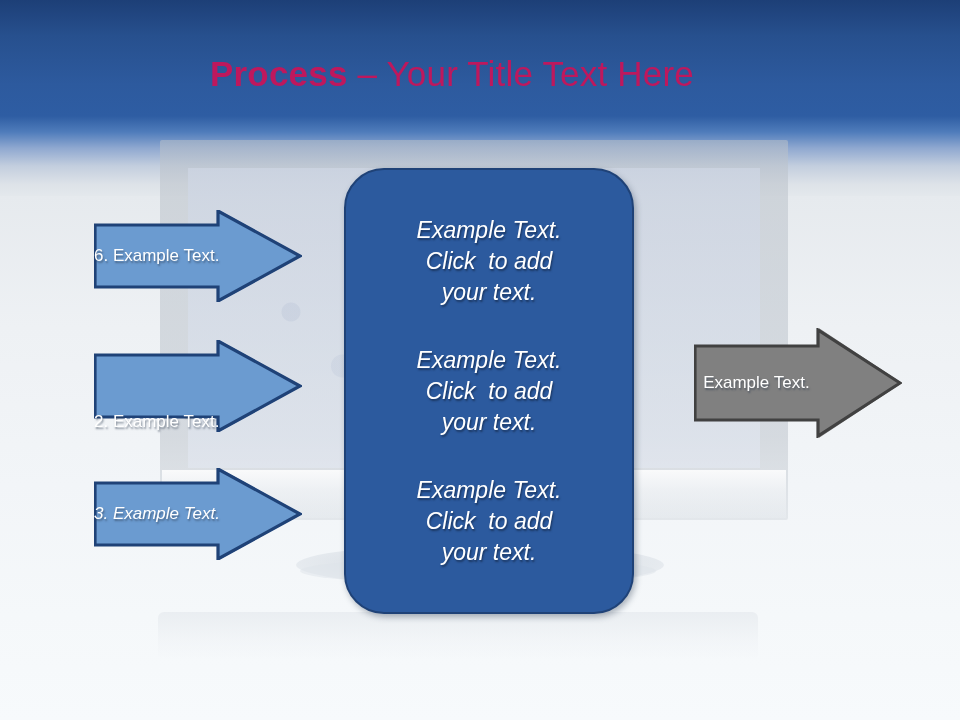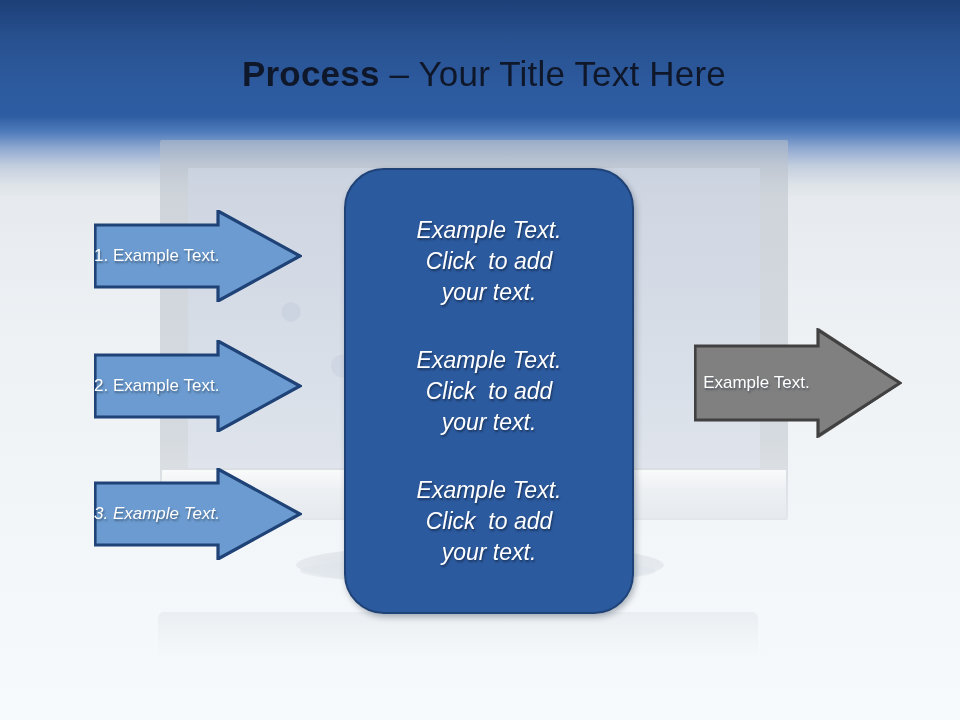--- a/index.html
+++ b/index.html
@@ -126,26 +126,25 @@
         rgba(240,243,246,0.6) 60%,
         rgba(246,249,251,0.2) 100%);
   }
 
   
   .title {
     position: absolute;
     left: 0; top: 52px;
     width: 904px;
     text-align: center;
-    color: #0f172a;
+    color: #be185d;
     font-size: 35px;
     line-height: 44px;
     letter-spacing: 0.2px;
     white-space: nowrap;
-    padding-left: 32px;
   }
   .title .strong { font-weight: bold; }
   .title .light  { font-weight: normal; }
 
   
   .arrow {
     position: absolute;
     display: flex;
     align-items: center;
   }
@@ -172,21 +171,21 @@
   }
 
   .arrow-blue .arrow-shape {
     background: #6b9bd0;
   }
   .arrow-gray .arrow-shape {
     background: #808080;
   }
 
   .arrow-1 { left: 94px;  top: 210px; width: 208px; height: 92px; }
-  .arrow-2 { left: 94px;  top: 340px; width: 208px; height: 92px; }
+  .arrow-2 { left: 94px;  top: 340px; width: 208px; height: 92px; align-items: flex-end; }
   .arrow-3 { left: 94px;  top: 468px; width: 208px; height: 92px; font-style: italic; }
   .arrow-out { left: 694px; top: 328px; width: 208px; height: 110px; }
   .arrow-out .arrow-label { font-size: 17px; }
 
   
   .center-panel {
     position: absolute;
     left: 344px; top: 168px;
     width: 290px; height: 446px;
     background: #2c5a9e;
@@ -227,21 +226,21 @@
 
   <div class="title">
     <span class="strong">Process</span><span class="light"> – Your Title Text Here</span>
   </div>
 
   <div class="arrow arrow-blue arrow-1">
     <div class="arrow-shape"></div>
     <svg class="arrow-outline" viewBox="0 0 208 92" preserveAspectRatio="none">
       <polygon points="1,15 124,15 124,1 206,46 124,91 124,77 1,77" fill="none" stroke="#1f4277" stroke-width="3.2" stroke-linejoin="miter"></polygon>
     </svg>
-    <div class="arrow-label">1. Example Text.</div>
+    <div class="arrow-label">6. Example Text.</div>
   </div>
 
   <div class="arrow arrow-blue arrow-2">
     <div class="arrow-shape"></div>
     <svg class="arrow-outline" viewBox="0 0 208 92" preserveAspectRatio="none">
       <polygon points="1,15 124,15 124,1 206,46 124,91 124,77 1,77" fill="none" stroke="#1f4277" stroke-width="3.2" stroke-linejoin="miter"></polygon>
     </svg>
     <div class="arrow-label">2. Example Text.</div>
   </div>
 

